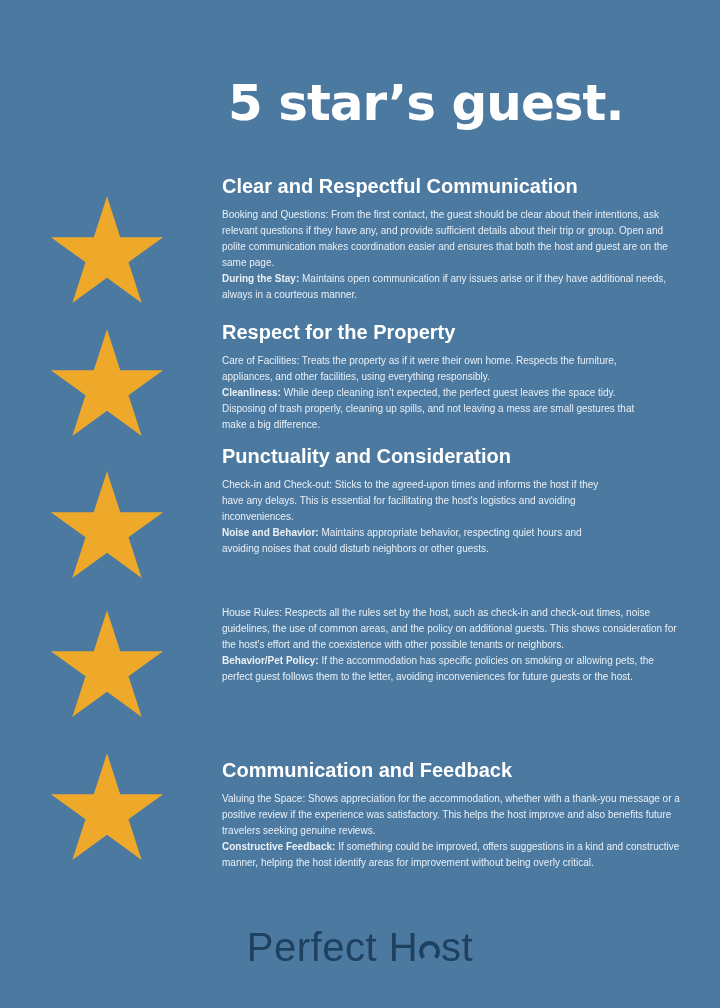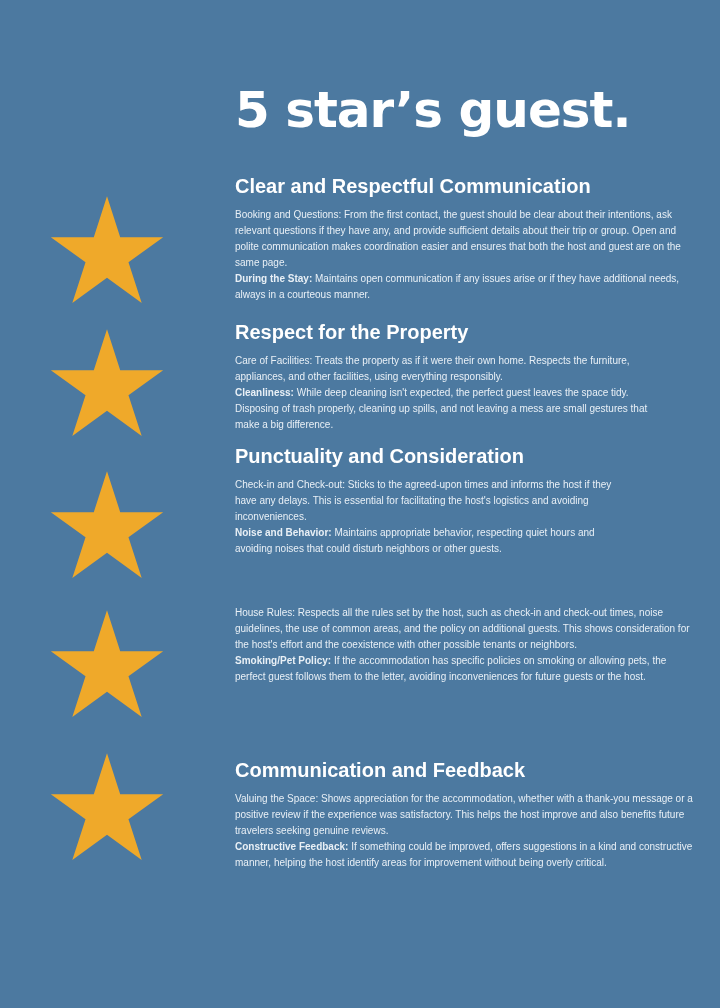--- a/index.html
+++ b/index.html
@@ -6,38 +6,37 @@
   .poster{
     position:relative;
     width:720px;height:1008px;
     background:#4C79A0;
     overflow:hidden;
     font-family:"Liberation Sans", sans-serif;
   }
   .title{
     position:absolute;
     left:220px;top:66px;
-    margin:15px;
+    margin:8px;
     font-family:"DejaVu Sans", sans-serif;
     font-size:50px;
     font-weight:800;
     letter-spacing:-1px;
     color:#FFFFFF;
   }
   .star-wrap{position:absolute;left:48px;width:118px;height:108px;}
   #star0{top:196px;}
   #star1{top:329px;}
   #star2{top:471px;}
   #star3{top:610px;}
   #star4{top:753px;}
   .section{
     position:absolute;
     left:222px;
     color:#E9F0F6;
-    margin-left:13px;
   }
   #s0{top:175px;width:462px;}
   #s1{top:321px;width:430px;}
   #s2{top:445px;width:382px;}
   #s3{top:605px;width:460px;}
   #s4{top:759px;width:468px;}
   .section h2{
     margin:0 0 9px 0;
     font-size:20px;
     font-weight:700;
@@ -119,25 +118,26 @@
 
   <section class="section" id="s2">
     <h2>Punctuality and Consideration</h2>
     <p><span>Check-in and Check-out: Sticks to the agreed-upon times and informs the host if they have any delays. This is essential for facilitating the host's logistics and avoiding inconveniences.</span><br>
       <span class="lead-bold">Noise and Behavior:</span>
       <span>Maintains appropriate behavior, respecting quiet hours and avoiding noises that could disturb neighbors or other guests.</span></p>
   </section>
 
   <section class="section" id="s3">
     <p><span>House Rules: Respects all the rules set by the host, such as check-in and check-out times, noise guidelines, the use of common areas, and the policy on additional guests. This shows consideration for the host's effort and the coexistence with other possible tenants or neighbors.</span><br>
-      <span class="lead-bold">Smoking/Pet Policy:</span>
+      <span class="lead-bold">Behavior/Pet Policy:</span>
       <span>If the accommodation has specific policies on smoking or allowing pets, the perfect guest follows them to the letter, avoiding inconveniences for future guests or the host.</span></p>
   </section>
 
   <section class="section" id="s4">
     <h2>Communication and Feedback</h2>
     <p><span>Valuing the Space: Shows appreciation for the accommodation, whether with a thank-you message or a positive review if the experience was satisfactory. This helps the host improve and also benefits future travelers seeking genuine reviews.</span><br>
       <span class="lead-bold">Constructive Feedback:</span>
       <span>If something could be improved, offers suggestions in a kind and constructive manner, helping the host identify areas for improvement without being overly critical.</span></p>
   </section>
 
+  <div class="footer" aria-label="Perfect Host"><span>Perfect H</span><span class="open-o"></span><span>st</span></div>
 
 </div>
 
 </body></html>

